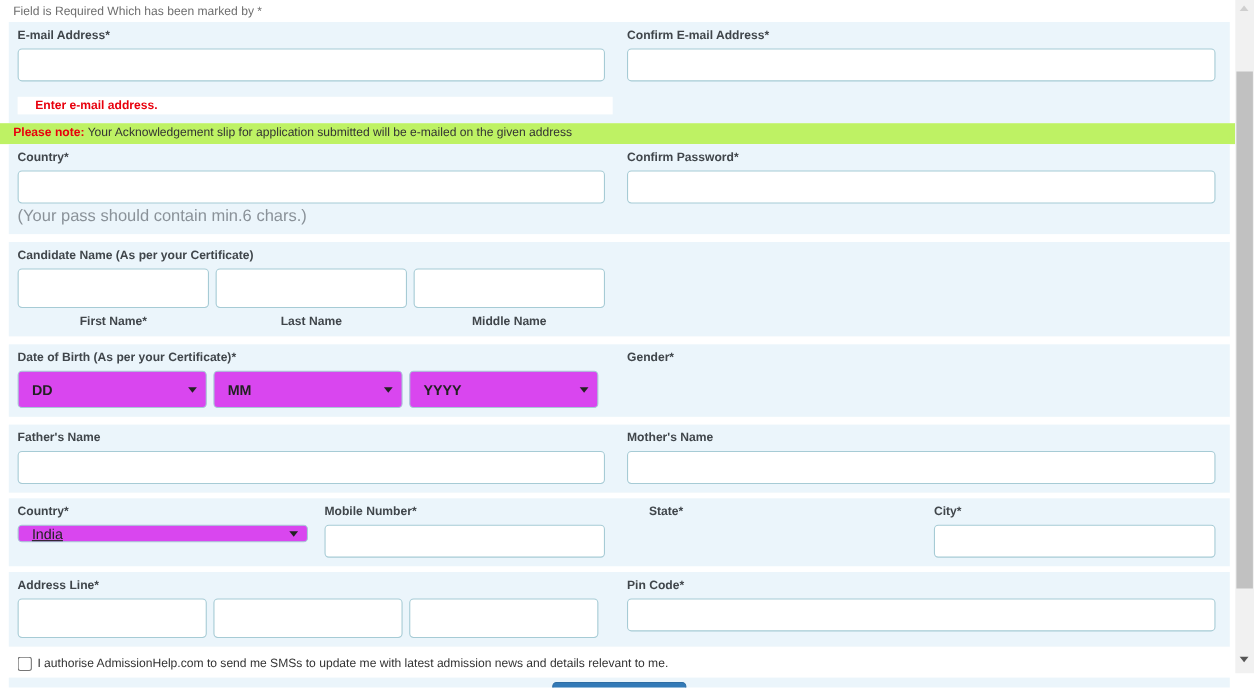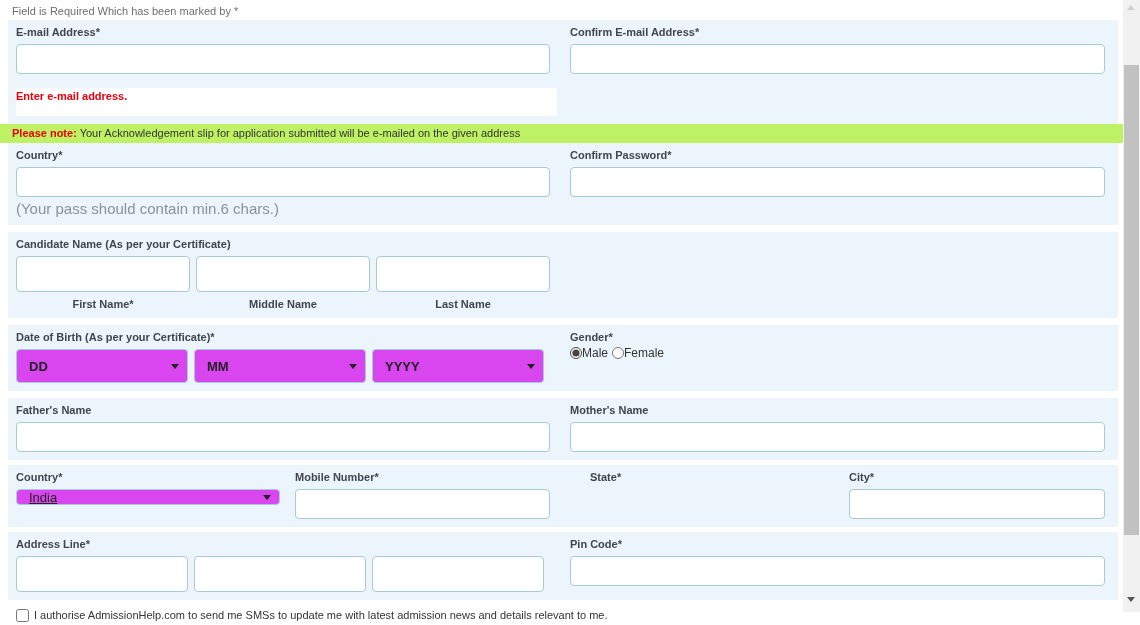--- a/index.html
+++ b/index.html
@@ -37,24 +37,24 @@
   input[type=text], input[type=password] {
     width: 100%; height: 30px;
     border: 1px solid #a6cbd5; border-radius: 4px;
     background: #fff; outline: none;
     font-size: 13px; color: #333; padding: 0 8px;
     font-family: inherit;
   }
   .tall input[type=text] { height: 36px; }
 
   .error-strip {
-    margin-top: 14px; width: 541px; height: 28px;
+    margin-top: 14px; width: 541px; height: 16px;
     background: #ffffff;
     color: #e8000d; font-size: 11px; font-weight: bold;
-    line-height: 16px; padding-left: 0;
+    line-height: 16px; padding-left: 16px;
   }
 
   .please-note {
     background: #bef264; padding: 3px 0 4px 12px; height: 19px;
     font-size: 11px; color: #333;
   }
   .please-note b { color: #e8000d; font-weight: bold; }
 
   .hint { font-size: 15px; color: #8a9299; margin-top: 3px; }
 
@@ -173,25 +173,25 @@
 
   <div class="panel tall">
     <span class="lbl">Candidate Name (As per your Certificate)</span>
     <div class="triple">
       <div class="cell">
         <input type="text" style="">
         <span class="sub-lbl">First Name*</span>
       </div>
       <div class="cell">
         <input type="text" style="">
+        <span class="sub-lbl">Last Name</span>
+      </div>
+      <div class="cell">
+        <input type="text" style="">
         <span class="sub-lbl">Middle Name</span>
-      </div>
-      <div class="cell">
-        <input type="text" style="">
-        <span class="sub-lbl">Last Name</span>
       </div>
     </div>
   </div>
 
   <div class="gap"></div>
 
   <div class="panel">
     <div class="cols">
       <div class="col-l">
         <span class="lbl">Date of Birth (As per your Certificate)*</span>
@@ -211,30 +211,20 @@
           <div class="cell">
             <div class="selectbox bold">
               <span>YYYY</span>
               <span class="caret"></span>
             </div>
           </div>
         </div>
       </div>
       <div class="col-r">
         <span class="lbl" style="margin-bottom:2px;">Gender*</span>
-        <div class="radio-row">
-          <label>
-            <input type="radio" name="gender" checked="" style="">
-              <span>Male</span>
-          </label>
-          <label>
-            <input type="radio" name="gender" style="">
-              <span>Female</span>
-          </label>
-        </div>
       </div>
     </div>
   </div>
 
   <div class="gap"></div>
 
   <div class="panel">
     <div class="cols">
       <div class="col-l">
         <span class="lbl">Father's Name</span>

